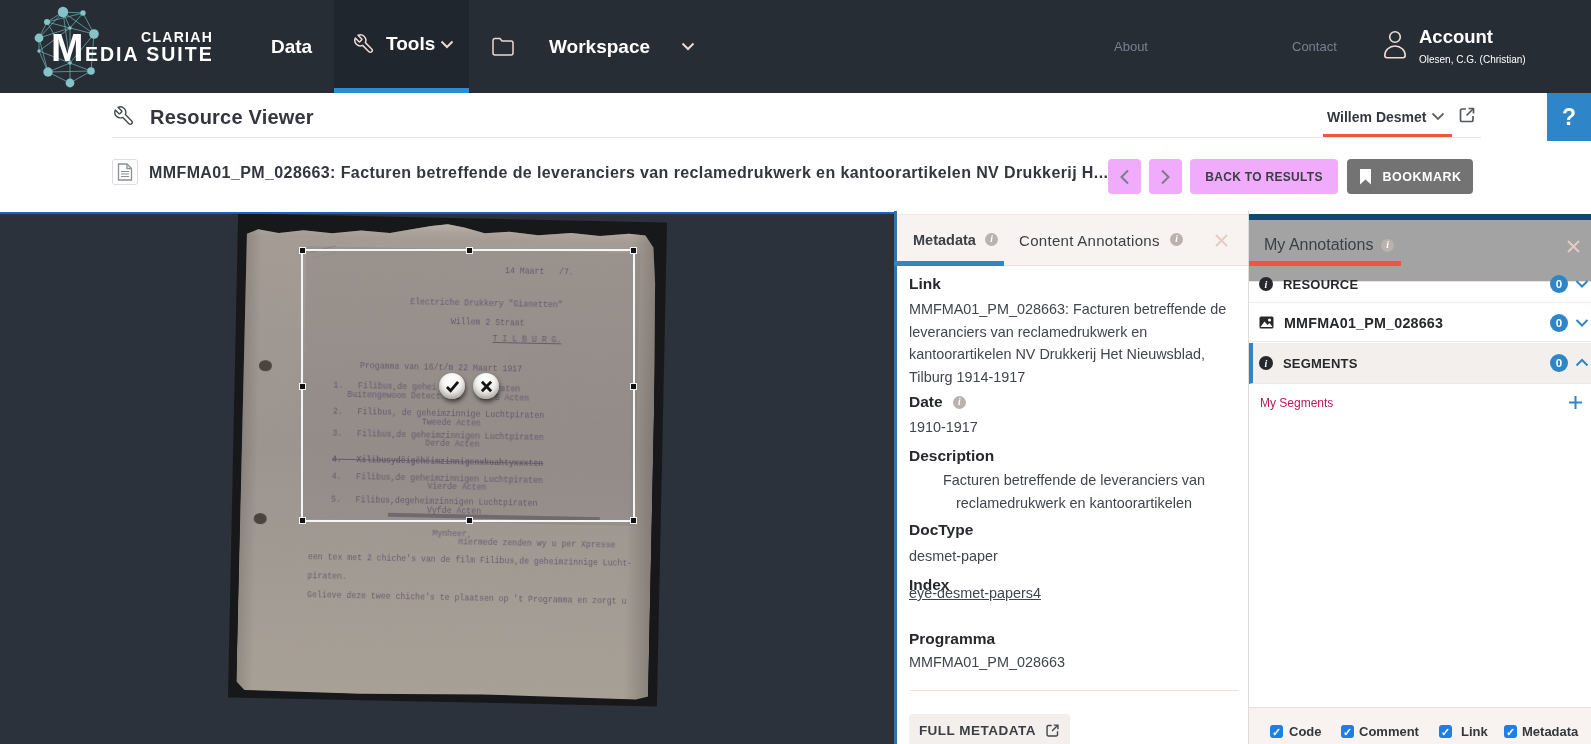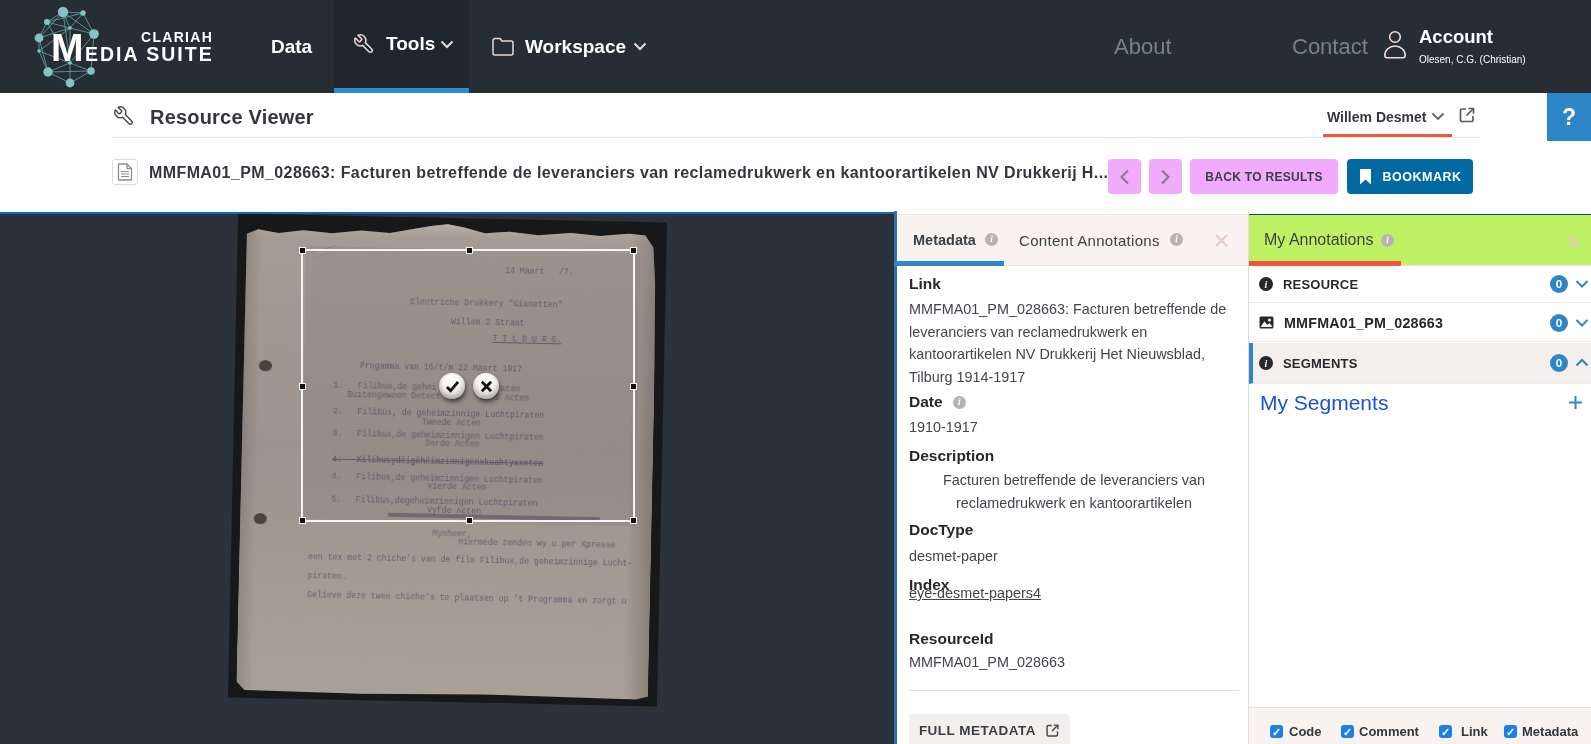--- a/index.html
+++ b/index.html
@@ -4,34 +4,34 @@
 <style>
 * { margin:0; padding:0; box-sizing:border-box; }
 html,body { width:1591px; height:744px; overflow:hidden; background:#fff; }
 body { font-family:"Liberation Sans", sans-serif; position:relative; }
 .abs { position:absolute; }
 
 
 #navbar { position:absolute; left:0; top:0; width:1591px; height:93px; background:#272d34; }
 .navitem { position:absolute; top:0; height:93px; color:#fff; font-weight:bold; font-size:19px; display:flex; align-items:center; }
 #nav-tools { background:#20262d; border-bottom:5px solid #2e8bd0; }
-.navmuted { position:absolute; top:0; height:93px; color:#76828f; font-size:22px; display:flex; align-items:center; }
+.navmuted { position:absolute; top:0; height:93px; color:#76828f; font-size:13px; display:flex; align-items:center; }
 
 
 #hdr1 { position:absolute; left:0; top:93px; width:1591px; height:118px; background:#fff; }
 #rv-title { position:absolute; left:150px; top:13px; font-size:20px; font-weight:bold; color:#33373d; letter-spacing:0.2px; }
 #hdr-divider { position:absolute; left:112px; top:44px; width:1369px; height:1px; background:#e7e7e7; }
 #filibus { position:absolute; left:1327px; top:16px; font-size:14px; font-weight:bold; color:#33373d; }
 #filibus-line { position:absolute; left:1323px; top:41px; width:129px; height:3px; background:#f0563c; }
 #help-btn { position:absolute; left:1547px; top:0px; width:44px; height:48px; background:#2e86c8; color:#fff; font-size:23px; font-weight:bold; text-align:center; line-height:48px; }
 #doc-icon-box { position:absolute; left:112px; top:66px; width:26px; height:26px; border:1px solid #ddd; border-radius:3px; }
 #res-title { position:absolute; left:149px; top:71px; width:965px; font-size:16px; letter-spacing:0.4px; font-weight:bold; color:#33373d; white-space:nowrap; overflow:hidden; }
 .hbtn { position:absolute; top:66px; height:35px; background:#f0abfc; border-radius:4px; color:#55595f; display:flex; align-items:center; justify-content:center; }
 #btn-back { left:1190px; width:148px; font-size:12px; font-weight:bold; color:#3a3e44; letter-spacing:0.3px; }
-#btn-bookmark { position:absolute; left:1347px; top:66px; width:126px; height:35px; background:#0369a1; border-radius:4px; color:#fff; font-size:12.5px; font-weight:bold; letter-spacing:0.5px; display:flex; align-items:center; justify-content:center; }
+#btn-bookmark { position:absolute; left:1347px; top:66px; width:126px; height:35px; background:#737373; border-radius:4px; color:#fff; font-size:12.5px; font-weight:bold; letter-spacing:0.5px; display:flex; align-items:center; justify-content:center; }
 
 
 #viewer { position:absolute; left:0; top:212px; width:896px; height:532px; background:#2b323b; border-top:2px solid #1563cf; overflow:hidden; }
 #canvas { position:absolute; left:233px; top:4px; width:429px; height:484px; background:#17181a; transform:rotate(1.2deg); }
 #paper { position:absolute; left:8px; top:4px; width:412px; height:474px;
   background:linear-gradient(180deg,#a59c94 0%,#9f9790 22%,#9a938d 48%,#a29a92 75%,#a8a096 100%);
   clip-path:polygon(0.3% 3.4%, 3% 2.4%, 8% 3.1%, 14% 2.4%, 21% 2.9%, 28% 2.2%, 35% 2.6%, 41% 1.6%, 45% 0.9%, 49% 0.5%, 53% 1.1%, 58% 2.2%, 64% 1.8%, 71% 2.4%, 79% 1.8%, 86% 2.3%, 93% 1.7%, 97% 2%, 99% 4.5%, 99.6% 12%, 100% 40%, 100% 99.2%, 97% 99.9%, 60% 99.5%, 30% 99.9%, 2% 99.6%, 0% 97.8%);
 }
 .hole { position:absolute; width:13px; height:11px; background:#4a443e; border-radius:50%; filter:blur(0.7px); }
 #ptxt { position:absolute; left:0; top:3px; width:100%; height:100%; font-family:"Liberation Mono", monospace; font-size:8.2px; color:#4e4360; opacity:0.68; filter:blur(0.3px); }
@@ -48,21 +48,21 @@
 #meta { position:absolute; left:894px; top:211px; width:354px; height:533px; background:#fff; border-left:3px solid #3473a8; }
 #meta-tabs { position:absolute; left:0; top:3px; width:351px; height:52px; background:#f8f2f0; border-bottom:1px solid #eae2df; border-top:1px solid #f3e7e3; }
 #meta-underline { position:absolute; left:-3px; top:50px; width:110px; height:5px; background:#2e86c8; }
 .info-i { display:inline-block; width:13px; height:13px; border-radius:50%; background:#b9b2af; color:#fff; font-size:9.5px; font-weight:bold; text-align:center; line-height:13px; font-family:"Liberation Serif",serif; font-style:italic; }
 .mlabel { position:absolute; left:12px; font-size:15.5px; font-weight:bold; color:#26282c; }
 .mlabel .info-i { vertical-align:2px; }
 .mval { position:absolute; left:12px; width:330px; font-size:14.4px; color:#41454c; line-height:22.6px; }
 
 
 #anno { position:absolute; left:1248px; top:211px; width:343px; height:533px; background:#fff; border-left:1px solid #e0dad8; }
-#anno-tabs { position:absolute; left:0; top:3px; width:343px; height:52px; background:#bef264; border-bottom:1px solid #eae2df; border-top:1px solid #0c4a6e; }
+#anno-tabs { position:absolute; left:0; top:3px; width:343px; height:68px; background:#a3a3a3; border-bottom:1px solid #eae2df; border-top:6px solid #0c4a6e; }
 #anno-underline { position:absolute; left:0; top:50px; width:152px; height:5px; background:#f0563c; }
 .arow { position:absolute; left:0; width:343px; display:flex; align-items:center; }
 .arow-cap { font-size:13px; font-weight:bold; color:#26282c; letter-spacing:0.2px; }
 .badge { position:absolute; width:18px; height:18px; border-radius:50%; background:#2e86c8; color:#fff; font-size:11.5px; font-weight:bold; text-align:center; line-height:18px; }
 .chev { position:absolute; width:14px; height:14px; }
 #anno-bottom { position:absolute; left:0; top:496px; width:343px; height:37px; background:#f8f3f1; border-top:1px solid #e7e0de; }
 .cb { position:absolute; top:17px; width:13px; height:13px; background:#1b7fe5; border-radius:3px; color:#fff; font-size:11px; line-height:14px; text-align:center; font-weight:bold; }
 .cblbl { position:absolute; top:16px; font-size:13px; font-weight:bold; color:#33363b; }
 </style>
 </head>
@@ -93,21 +93,21 @@
   <div class="navitem" style="left:271px;">Data</div>
   <div class="navitem" id="nav-tools" style="left:334px; width:135px; padding-left:19px;">
     <svg width="22" height="22" viewBox="0 0 24 24" fill="none" stroke="#ecd9d3" stroke-width="1.7" stroke-linejoin="round">
         <path d="M9.3 6.3a1 1 0 0 1 0 1.4L7.7 9.3a1 1 0 0 1-1.4 0L2.53 5.53a6 6 0 0 0 7.94 7.94l6.91 6.91a2.12 2.12 0 0 0 3-3l-6.91-6.91a6 6 0 0 0-7.94-7.94l3.76 3.76z"></path>
       </svg>
     <span style="margin-left:11px;">Tools</span>
     <svg width="14" height="9" viewBox="0 0 14 9" style="margin-left:5px;">
         <path d="M1.5 1.5 L7 7 L12.5 1.5" stroke="#ecd9d3" stroke-width="2" fill="none"></path>
       </svg>
   </div>
-  <div class="navitem" style="left:492px;">
+  <div class="navitem" style="left:492px;gap:24px;">
     <svg width="23" height="19" viewBox="0 0 23 19" fill="none" stroke="#ecd9d3" stroke-width="1.5">
         <path d="M1 3.5 a2 2 0 0 1 2-2 h5 l2 2.5 h9 a2 2 0 0 1 2 2 v10 a2 2 0 0 1-2 2 h-16 a2 2 0 0 1-2-2 z"></path>
       </svg>
     <span style="margin-left:10px;">Workspace</span>
     <svg width="14" height="9" viewBox="0 0 14 9" style="margin-left:7px;">
         <path d="M1.5 1.5 L7 7 L12.5 1.5" stroke="#ecd9d3" stroke-width="2" fill="none"></path>
       </svg>
   </div>
   <div class="navmuted" style="left:1114px;">About</div>
   <div class="navmuted" style="left:1292px;">Contact</div>
@@ -243,21 +243,21 @@
   <div class="mlabel" style="top:64px;">Link</div>
   <div class="mval" style="top:87px;">MMFMA01_PM_028663: Facturen betreffende de leveranciers van reclamedrukwerk en kantoorartikelen NV Drukkerij Het Nieuwsblad, Tilburg 1914-1917</div>
   <div class="mlabel" style="top:182px;">Date <span class="info-i" style="margin-left:6px;">i</span></div>
   <div class="mval" style="top:205px;">1910-1917</div>
   <div class="mlabel" style="top:236px;">Description</div>
   <div class="mval" style="top:258px;text-align:center;">Facturen betreffende de leveranciers van reclamedrukwerk en kantoorartikelen</div>
   <div class="mlabel" style="top:310px;">DocType</div>
   <div class="mval" style="top:334px;">desmet-paper</div>
   <div class="mlabel" style="top:365px;">Index</div>
   <div class="mval" style="top:371px;text-decoration:underline;">eye-desmet-papers4</div>
-  <div class="mlabel" style="top:419px;">ResourceId</div>
+  <div class="mlabel" style="top:419px;">Programma</div>
   <div class="mval" style="top:440px;">MMFMA01_PM_028663</div>
   <div class="abs" style="left:12px;top:479px;width:330px;height:1px;background:#f0dfda;"></div>
   <div class="abs" style="left:12px;top:503px;width:161px;height:33px;background:#f3efed;border-radius:4px;display:flex;align-items:center;justify-content:center;font-size:13.5px;font-weight:bold;color:#3a3e44;letter-spacing:0.5px;">FULL METADATA
     <svg style="margin-left:9px;" width="15" height="15" viewBox="0 0 18 18" fill="none" stroke="#42464c" stroke-width="1.7">
         <path d="M8 3 H4 a1.5 1.5 0 0 0-1.5 1.5 V14 a1.5 1.5 0 0 0 1.5 1.5 H13.5 A1.5 1.5 0 0 0 15 14 V10"></path>
         <path d="M10.5 2.5 H15.5 V7.5"></path>
         <path d="M15 3 L8.5 9.5"></path>
       </svg>
   </div>
 </div>
@@ -300,21 +300,21 @@
         <circle cx="7" cy="7" r="7" fill="#26282c"></circle>
         <text x="7" y="10.8" font-size="10" font-weight="bold" font-family="Liberation Serif,serif" font-style="italic" fill="#fff" text-anchor="middle">i</text>
       </svg>
     <span class="arow-cap" style="margin-left:10px;">SEGMENTS</span>
     <span class="badge" style="right:24px;">0</span>
     <svg class="chev" style="right:3px;" viewBox="0 0 14 9">
         <path d="M1.5 7 L7 1.5 L12.5 7" stroke="#2e86c8" stroke-width="2" fill="none"></path>
       </svg>
   </div>
   <div class="arow" style="top:173px;height:37px;">
-    <span style="margin-left:11px;font-size:21px;color:#1d4ed8;">My Segments</span>
+    <span style="margin-left:11px;font-size:12px;color:#be185d;">My Segments</span>
     <span class="abs" style="right:11px;top:179px;font-size:20px;color:#2e86c8;font-weight:bold;"></span>
     <svg class="abs" style="right:9px;top:11px;" width="15" height="15" viewBox="0 0 15 15">
         <path d="M7.5 1 V14 M1 7.5 H14" stroke="#2e86c8" stroke-width="2" fill="none"></path>
       </svg>
   </div>
 
   <div id="anno-bottom">
     <span class="cb" style="left:21px;">✓</span>
       <span class="cblbl" style="left:40px;">Code</span>
     <span class="cb" style="left:92px;">✓</span>

